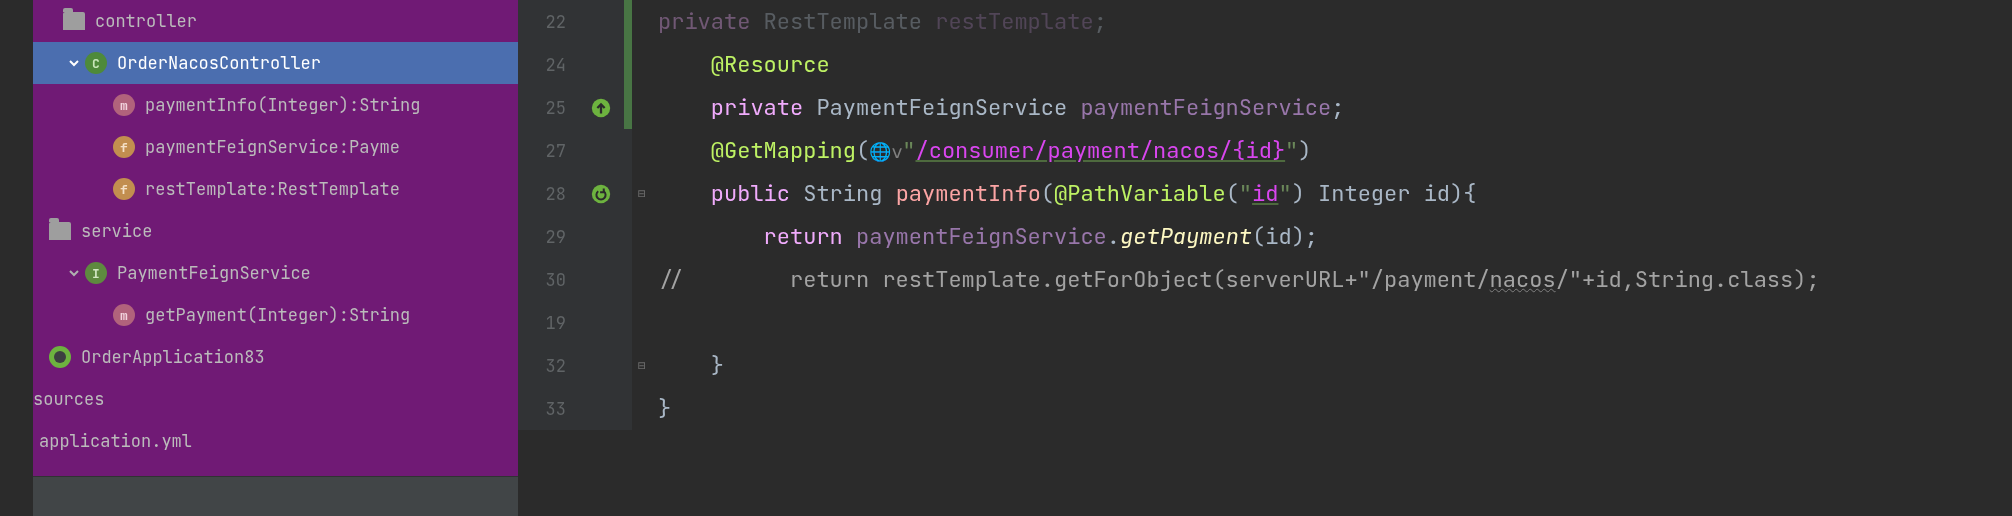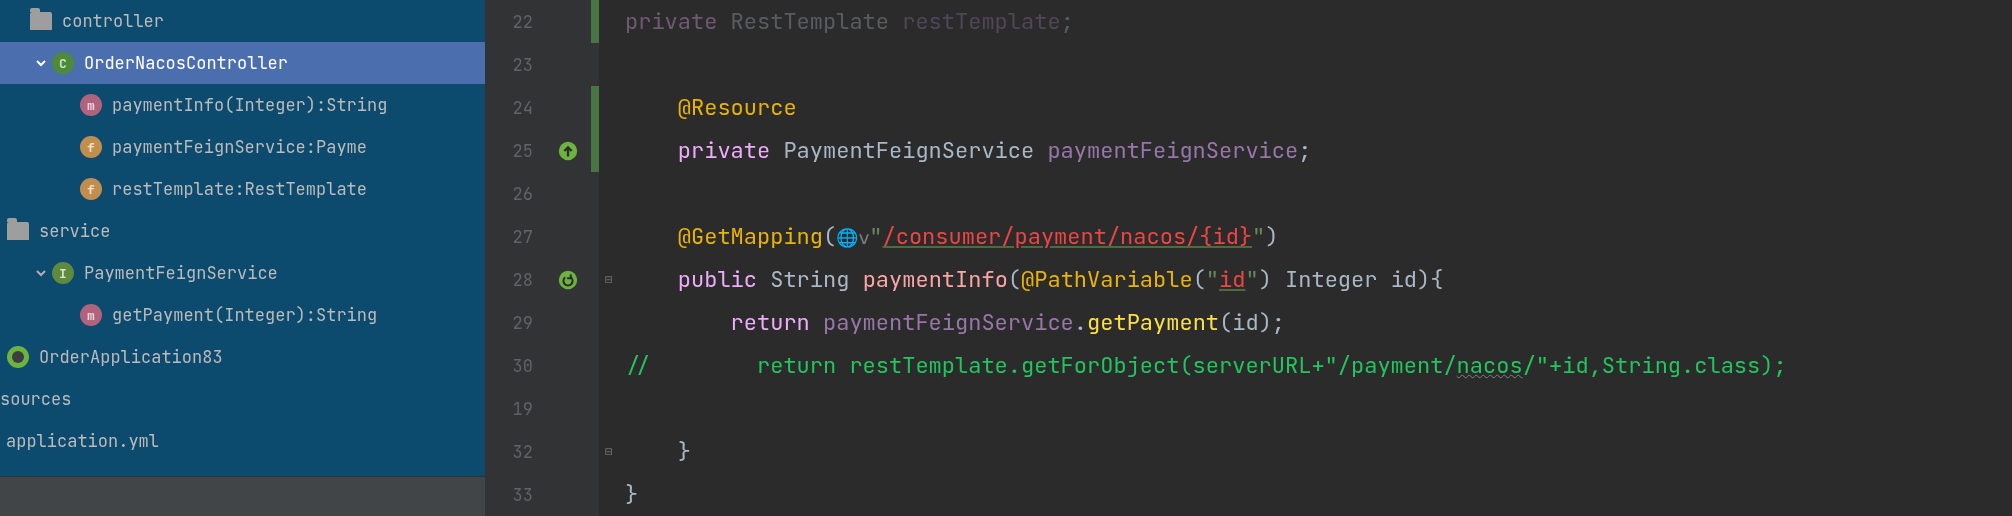--- a/index.html
+++ b/index.html
@@ -9,24 +9,25 @@
     font-size: 17px;
     color: #a9b7c6;
     overflow: hidden;
     width: 2012px;
     height: 516px;
     display: flex;
   }
   
   .sidebar {
     width: 485px;
-    background: #0c4a6e;
+    background: #701a75;
     flex-shrink: 0;
     overflow: hidden;
     position: relative;
+    margin-left: 33px;
   }
   .tree-row {
     display: flex;
     align-items: center;
     height: 42px;
     padding-left: 6px;
     white-space: nowrap;
     color: #bbbbbb;
     cursor: pointer;
   }
@@ -81,21 +82,21 @@
   .icon-spring::after{
     content:"";
     position:absolute;
     inset:5px;
     background:#3c3f41;
     border-radius:50%;
   }
   .tree-label { overflow: hidden; text-overflow: clip; }
   .tree-row.indent-1 { padding-left: 30px; }
   .tree-row.indent-2 { padding-left: 80px; }
-  .tree-row.indent-0b { padding-left: 7px; }
+  .tree-row.indent-0b { padding-left: 16px; }
   .sidebar-footer {
     position:absolute;
     bottom:0; left:0; right:0;
     height:40px;
     background:#414547;
     border-top:1px solid #303233;
   }
 
   
   .editor {
@@ -151,28 +152,28 @@
     flex:1;
     padding-left: 6px;
     font-size: 22px;
     line-height: 43px;
     white-space: pre;
     font-family: "JetBrains Mono","Menlo","Consolas",monospace;
     height:100%;
   }
   
   .kw   { color:#f0abfc; }          
-  .ann  { color:#eab308; }          
+  .ann  { color:#bef264; }          
   .type { color:#a9b7c6; }
   .field{ color:#9876aa; }          
   .mdef { color:#fca5a5; }          
-  .call { color:#fde047; } 
+  .call { color:#fef9c3; font-style: italic; } 
   .str  { color:#6a8759; }          
-  .str-u{ color:#ef4444; text-decoration: underline; text-decoration-color:#4e6a3e;}
-  .cmt  { color:#22c55e; }
+  .str-u{ color:#d946ef; text-decoration: underline; text-decoration-color:#4e6a3e;}
+  .cmt  { color:#a3a3a3; }
   .plain{ color:#a9b7c6; }
   .globe { color:#808080; font-size:18px; vertical-align:middle;}
   .wavy { text-decoration: underline wavy #808080; text-decoration-thickness:1px;}
   .editor-lines { flex:1; display:flex; flex-direction:column; }
 </style>
 </head>
 <body>
 
 <div class="sidebar">
 
@@ -246,27 +247,20 @@
   <div class="editor-lines">
 
     <div class="line-row">
       <div class="gutter-num">22</div>
       <div class="gutter-icons"></div>
       <div class="vbar green"></div>
       <div class="fold-col"></div>
       <div class="code"><span style="opacity:.35"><span class="kw">private</span><span class="type"> RestTemplate </span><span class="field">restTemplate</span><span class="plain">;</span></span></div>
     </div>
 
-    <div class="line-row">
-      <div class="gutter-num">23</div>
-      <div class="gutter-icons"></div>
-      <div class="vbar"></div>
-      <div class="fold-col"></div>
-      <div class="code"></div>
-    </div>
 
     <div class="line-row">
       <div class="gutter-num">24</div>
       <div class="gutter-icons"></div>
       <div class="vbar green"></div>
       <div class="fold-col"></div>
       <div class="code">    <span class="ann">@Resource</span></div>
     </div>
 
     <div class="line-row">
@@ -275,27 +269,20 @@
         <svg viewBox="0 0 24 24">
             <circle cx="12" cy="12" r="10" fill="#6db33f"></circle>
             <path d="M8 12 L12 8 L16 12 M12 8 L12 18" stroke="#2b2b2b" stroke-width="2.5" fill="none"></path>
           </svg>
       </div>
       <div class="vbar green"></div>
       <div class="fold-col"></div>
       <div class="code">    <span class="kw">private</span><span class="type"> PaymentFeignService </span><span class="field">paymentFeignService</span><span class="plain">;</span></div>
     </div>
 
-    <div class="line-row">
-      <div class="gutter-num">26</div>
-      <div class="gutter-icons"></div>
-      <div class="vbar"></div>
-      <div class="fold-col"></div>
-      <div class="code"></div>
-    </div>
 
     <div class="line-row">
       <div class="gutter-num">27</div>
       <div class="gutter-icons"></div>
       <div class="vbar"></div>
       <div class="fold-col"></div>
       <div class="code">    <span class="ann">@GetMapping</span><span class="plain">(</span><span class="globe">🌐ⅴ</span><span class="str">"</span><span class="str-u">/consumer/payment/nacos/{id}</span><span class="str">"</span><span class="plain">)</span></div>
     </div>
 
     <div class="line-row">

